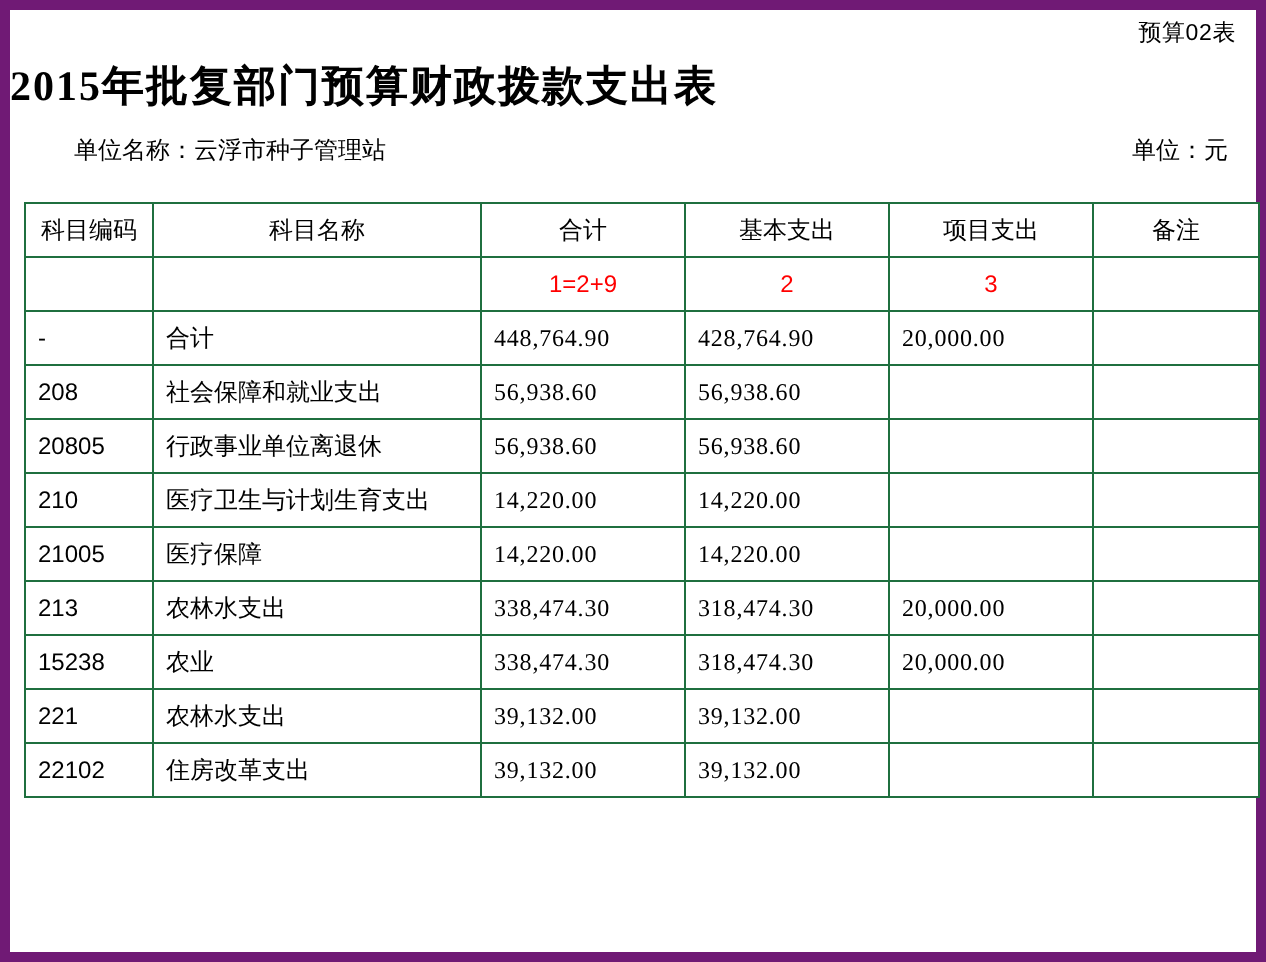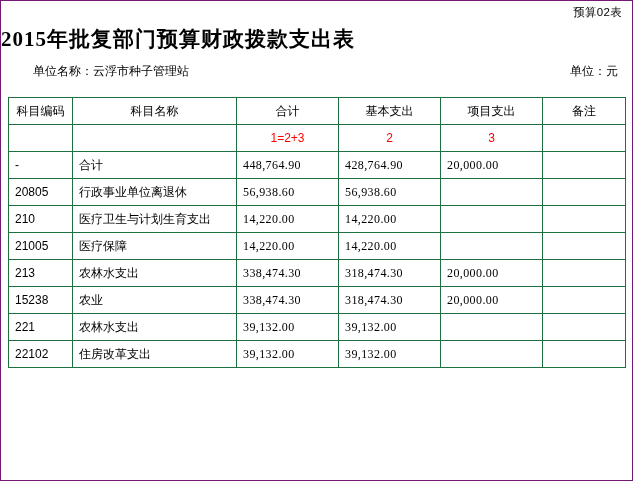--- a/index.html
+++ b/index.html
@@ -13,21 +13,21 @@
     font-family: "Liberation Sans", sans-serif;
     font-size: 12px;
     color: #000000;
     overflow: hidden;
   }
   .page {
     position: relative;
     width: 633px;
     height: 481px;
     box-sizing: border-box;
-    border: 1px solid #701a75;
+    border: 5px solid #701a75;
     background: #ffffff;
   }
   .topbar {
     height: 22px;
     position: relative;
   }
   .form-label {
     position: absolute;
     right: 10px;
     top: 4px;
@@ -139,35 +139,43 @@
         <td>科目编码</td>
         <td>科目名称</td>
         <td>合计</td>
         <td>基本支出</td>
         <td>项目支出</td>
         <td>备注</td>
       </tr>
       <tr class="formula">
         <td></td>
         <td></td>
-        <td>1=2+3</td>
+        <td>1=2+9</td>
         <td>2</td>
         <td>3</td>
         <td></td>
       </tr>
 
       <tr>
         <td class="code dash">-</td>
         <td class="name">合计</td>
         <td class="num">448,764.90</td>
         <td class="num">428,764.90</td>
         <td class="num">20,000.00</td>
         <td class="name"></td>
       </tr>
       <tr>
+        <td class="code">208</td>
+        <td class="name">社会保障和就业支出</td>
+        <td class="num">56,938.60</td>
+        <td class="num">56,938.60</td>
+        <td class="num"></td>
+        <td class="name"></td>
+      </tr>
+      <tr>
         <td class="code">20805</td>
         <td class="name indent-1">行政事业单位离退休</td>
         <td class="num">56,938.60</td>
         <td class="num">56,938.60</td>
         <td class="num"></td>
         <td class="name"></td>
       </tr>
       <tr>
         <td class="code">210</td>
         <td class="name">医疗卫生与计划生育支出</td>

